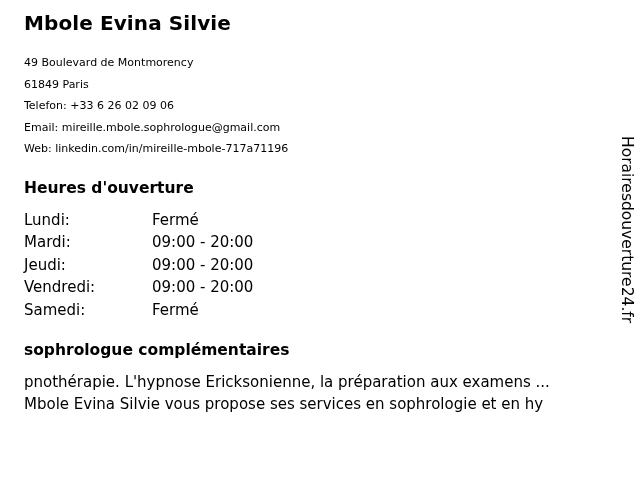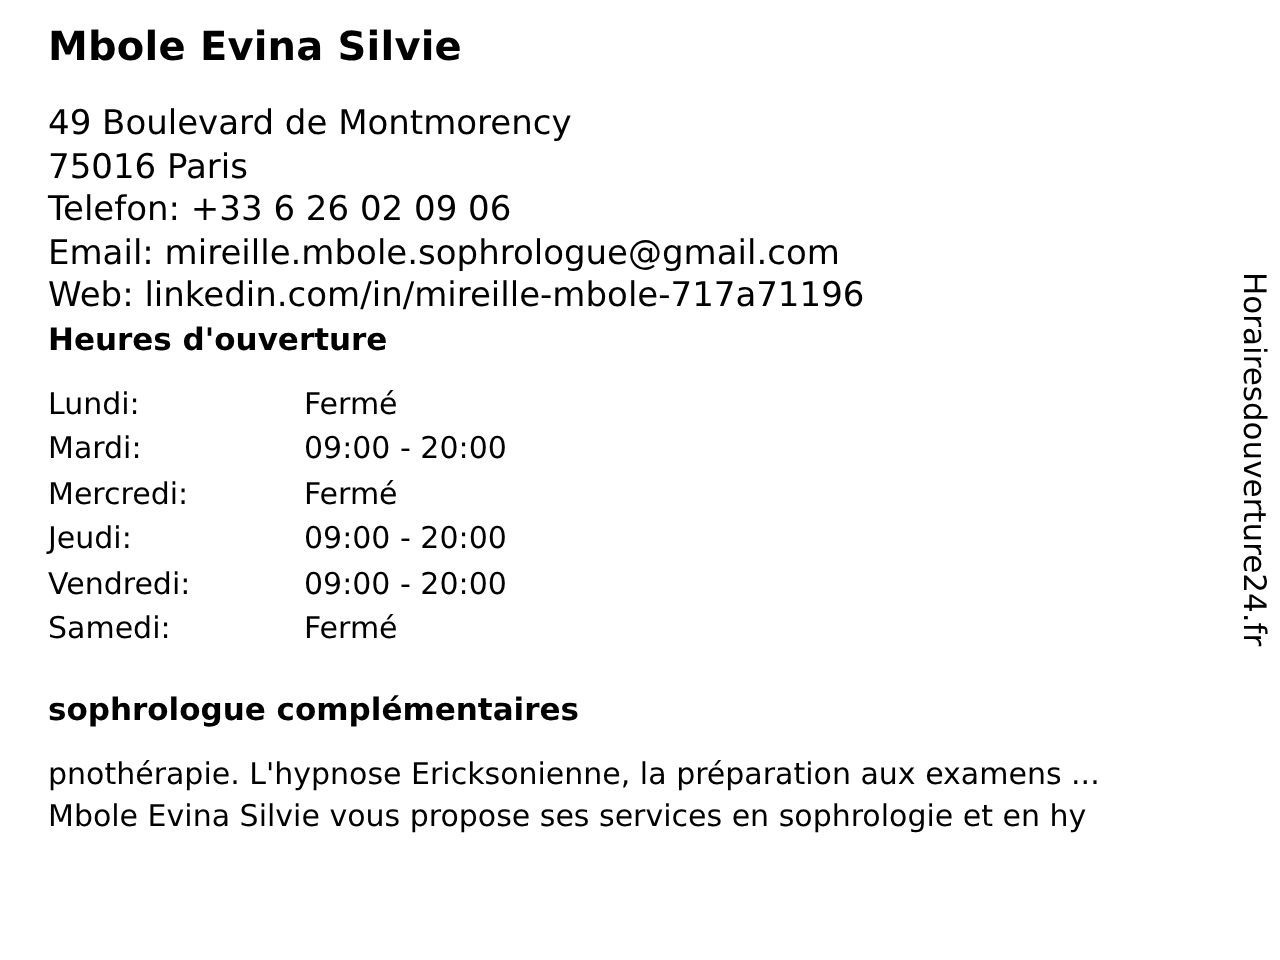--- a/index.html
+++ b/index.html
@@ -29,22 +29,23 @@
     width: 570px;
   }
   .biz-name {
     font-size: 20px;
     font-weight: bold;
     line-height: 26px;
     margin: 0 0 16px 0;
     letter-spacing: 0.1px;
   }
   .address-block {
-    font-size: 17px;
+    font-size: 11px;
     line-height: 21.5px;
+    margin-bottom: 18px;
   }
   .address-block div {
     white-space: nowrap;
   }
   .section-title {
     font-size: 15.5px;
     font-weight: bold;
     line-height: 20px;
     margin: 0 0 12px 0;
   }
@@ -97,41 +98,37 @@
 <body>
 
 <div class="page">
 
   <div class="content">
 
     <h1 class="biz-name">Mbole Evina Silvie</h1>
 
     <div class="address-block">
       <div>49 Boulevard de Montmorency</div>
-      <div>75016 Paris</div>
+      <div>61849 Paris</div>
       <div>Telefon: +33 6 26 02 09 06</div>
       <div>Email: mireille.mbole.sophrologue@gmail.com</div>
       <div>Web: linkedin.com/in/mireille-mbole-717a71196</div>
     </div>
 
     <h2 class="section-title">Heures d'ouverture</h2>
 
     <table class="hours">
       <tbody>
           <tr>
         <td class="day">Lundi:</td>
         <td class="val">Fermé</td>
       </tr>
       <tr>
         <td class="day">Mardi:</td>
         <td class="val">09:00 - 20:00</td>
-      </tr>
-      <tr>
-        <td class="day">Mercredi:</td>
-        <td class="val">Fermé</td>
       </tr>
       <tr>
         <td class="day">Jeudi:</td>
         <td class="val">09:00 - 20:00</td>
       </tr>
       <tr>
         <td class="day">Vendredi:</td>
         <td class="val">09:00 - 20:00</td>
       </tr>
       <tr>

